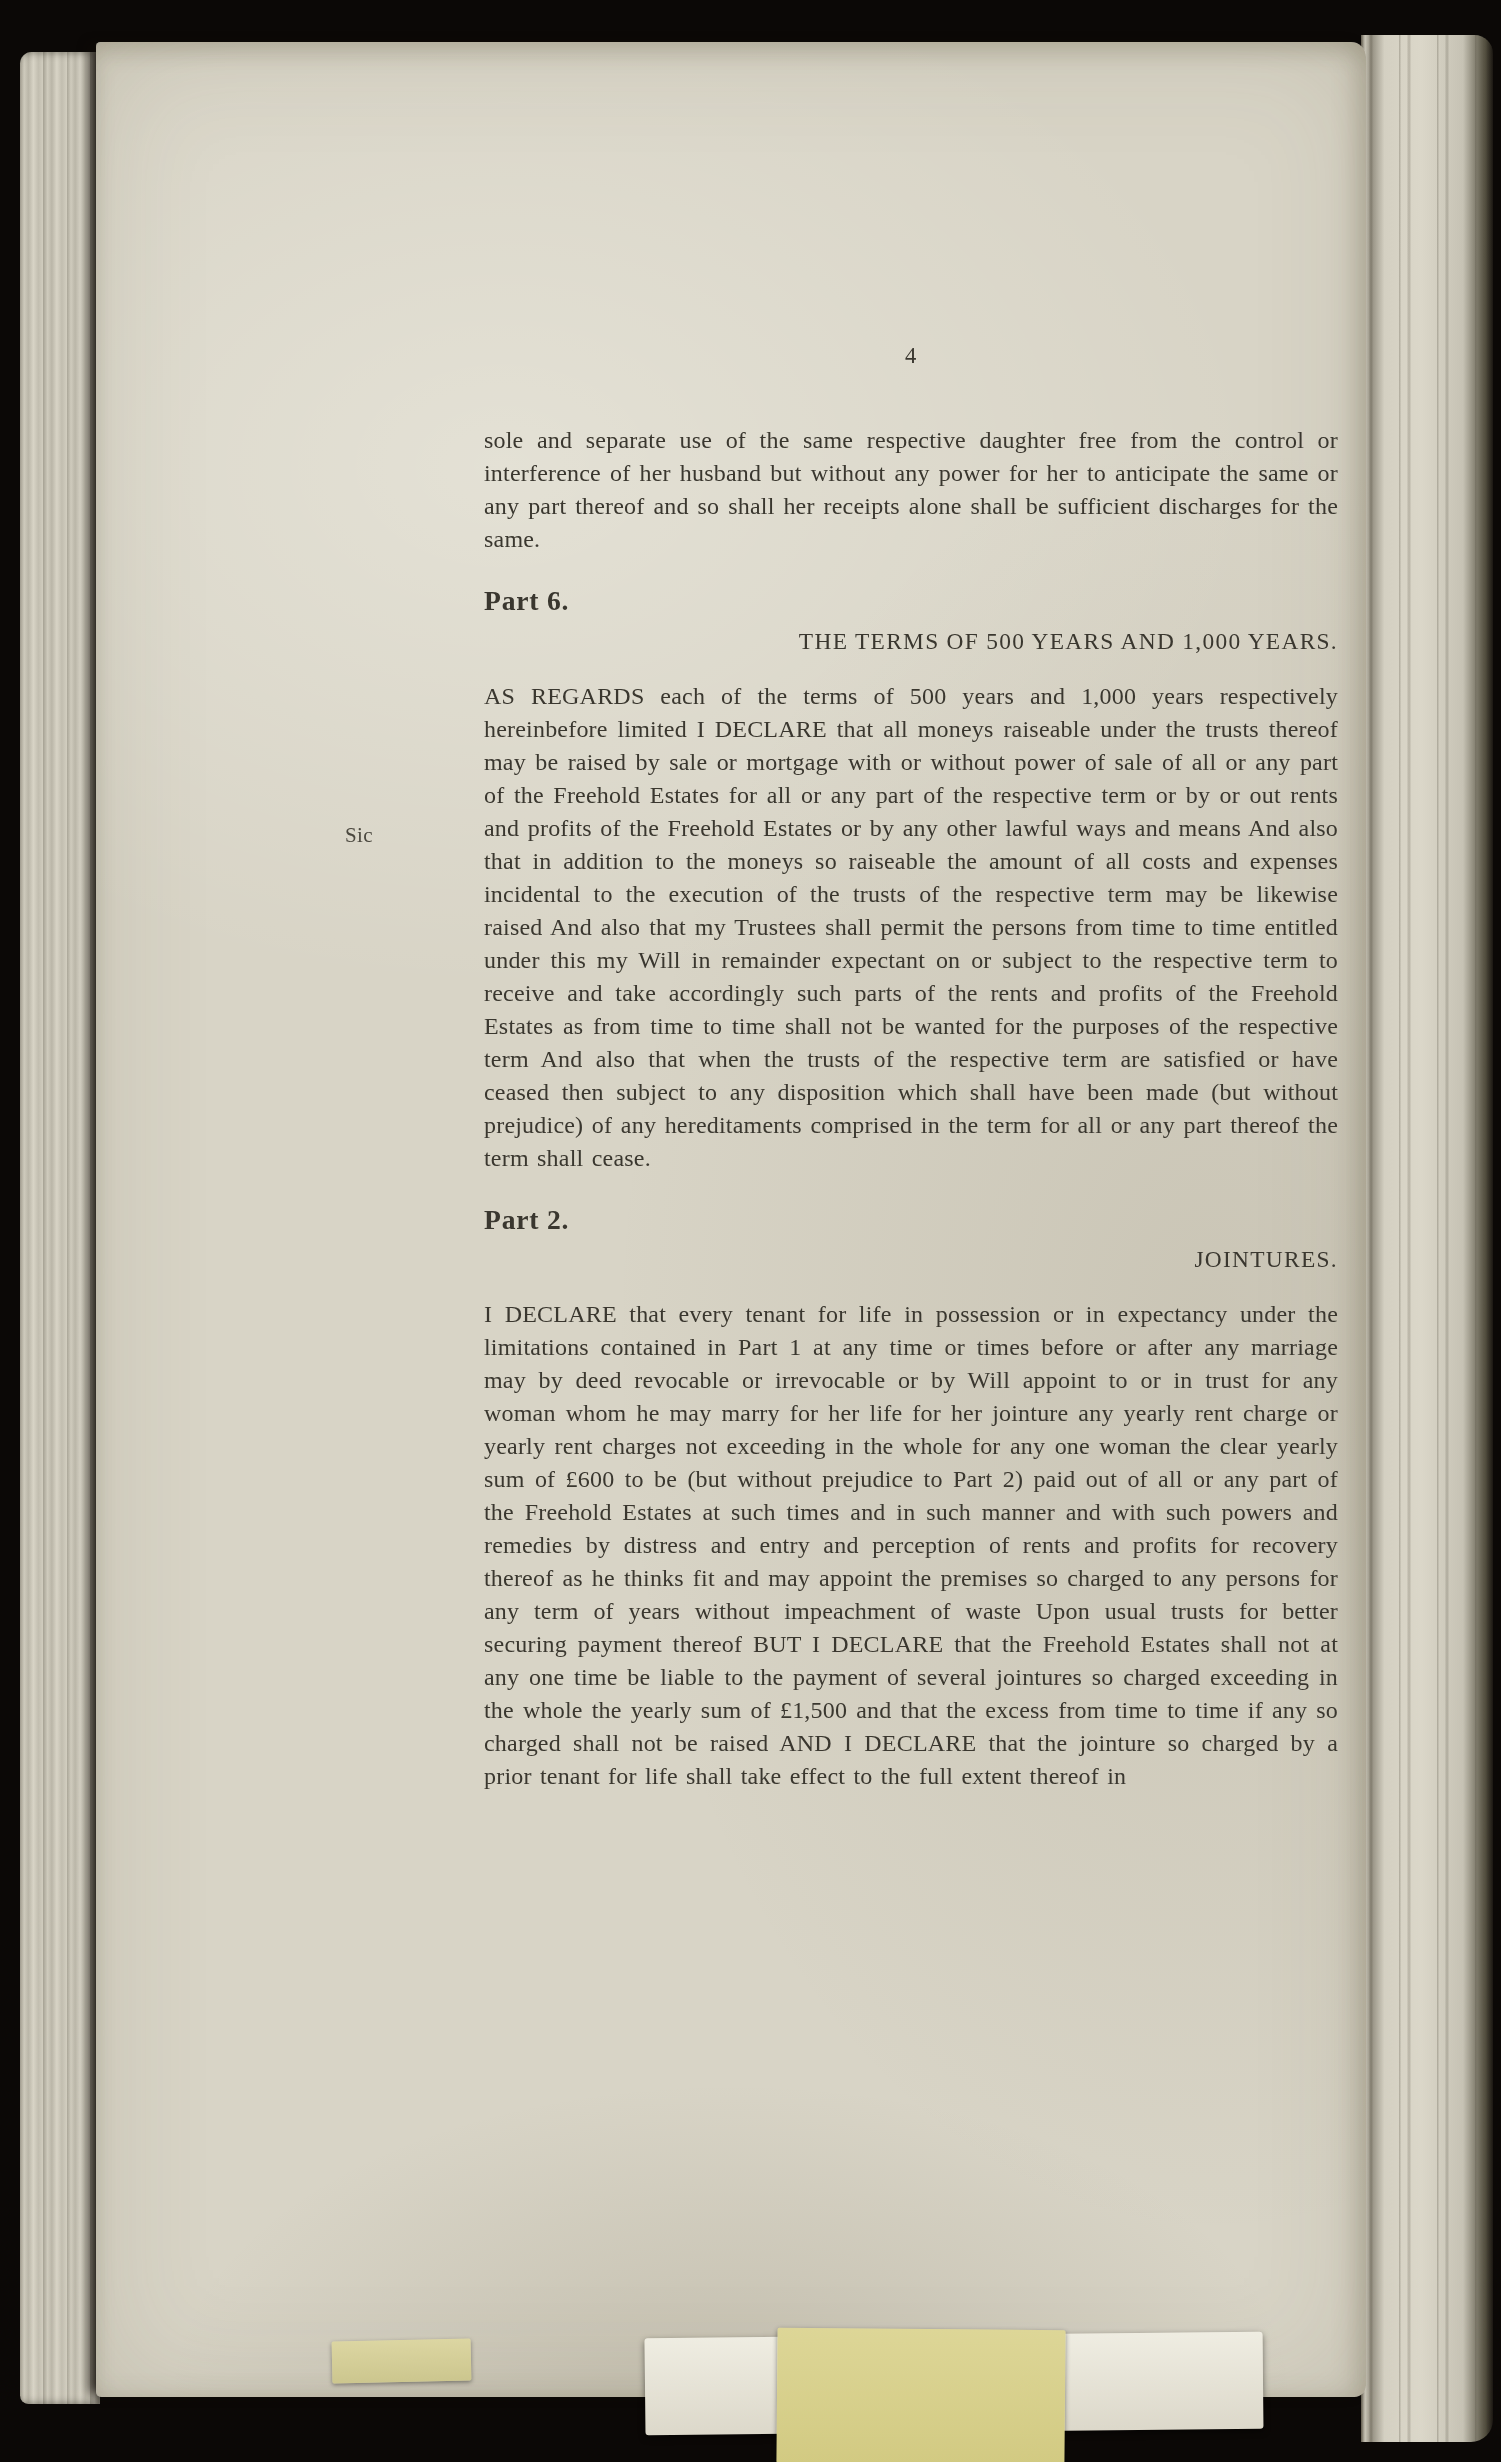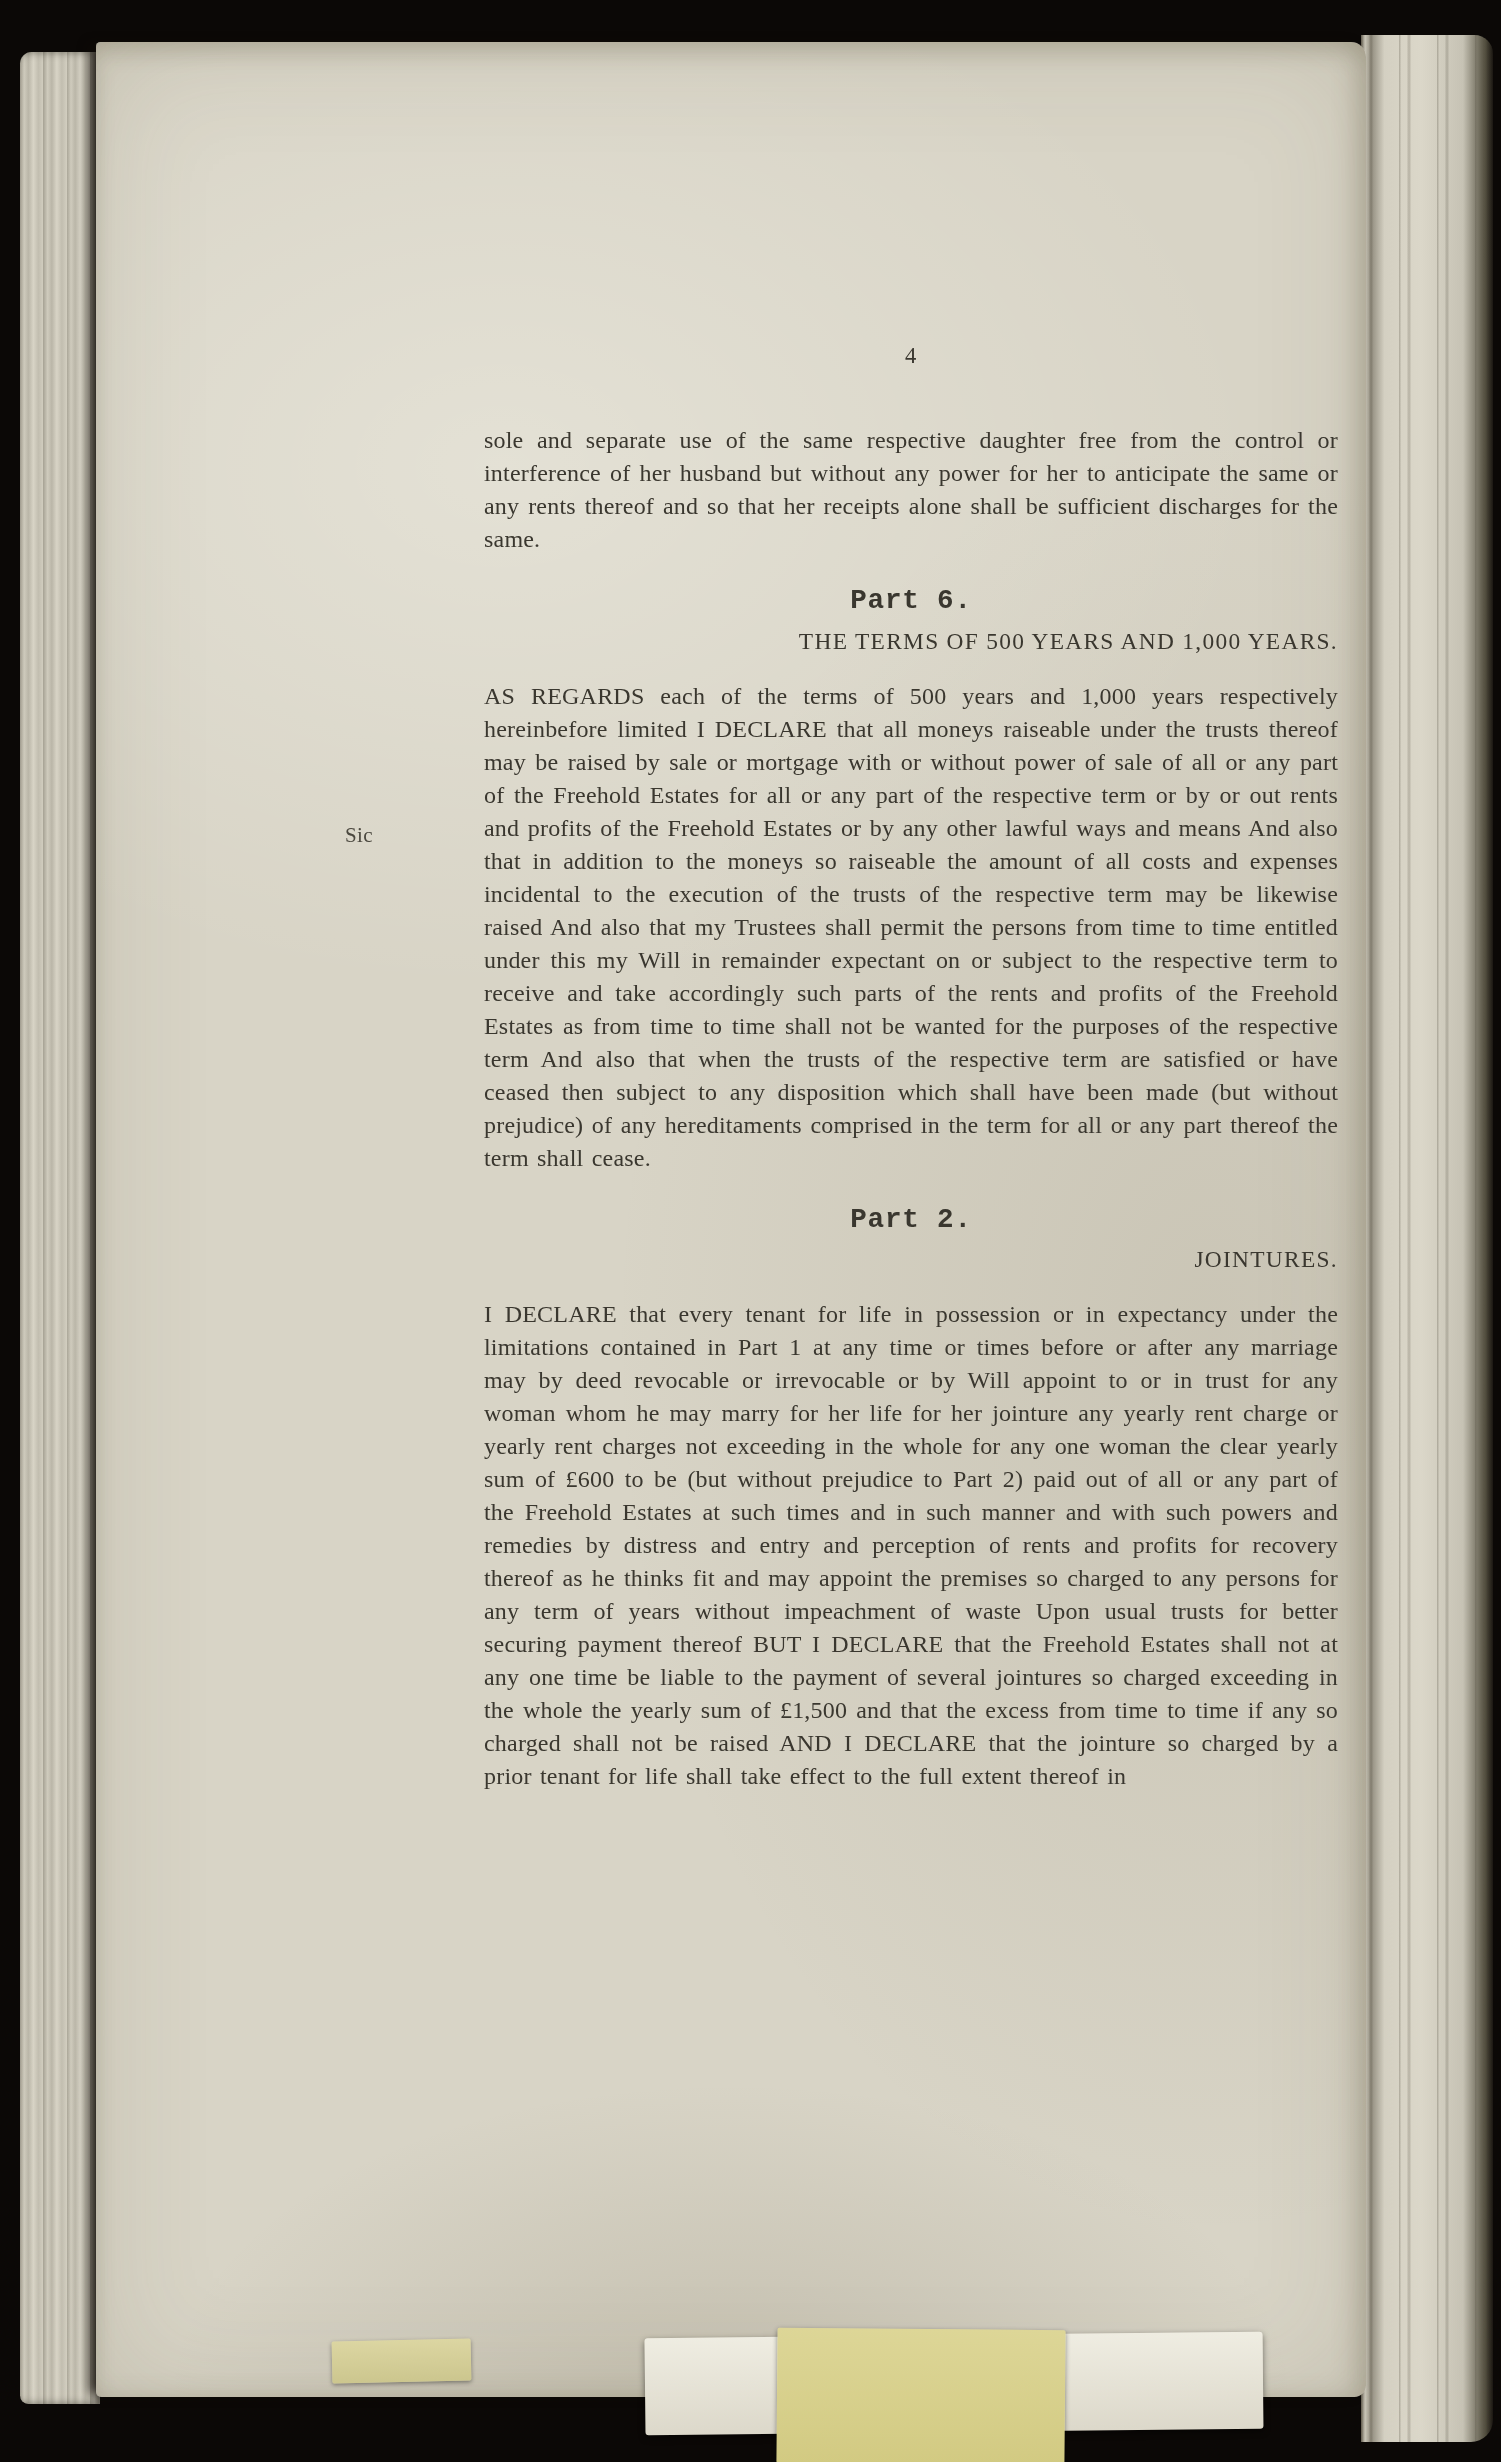--- a/index.html
+++ b/index.html
@@ -88,26 +88,24 @@
   .body-par {
     margin: 0;
     font-size: 24px;
     line-height: 33px;
     text-align: justify;
     word-spacing: 2.1px;
     letter-spacing: 0.2px;
   }
   .part-heading {
     margin: 27px 0 6.7px 0;
-    text-align: center;
     font-size: 27.6px;
     line-height: 35px;
     font-weight: bold;
     letter-spacing: 0.8px;
-    font-family: Liberation Mono, monospace;
   }
   .part-subheading {
     margin: 0 0 22px 0;
     text-align: right;
     font-size: 23.4px;
     line-height: 33px;
     font-weight: normal;
     letter-spacing: 1.3px;
   }
   .margin-note {
@@ -168,21 +166,21 @@
   <div class="next-page"></div>
 
   <div class="page">
 
     <div class="margin-note">Sic</div>
 
     <div class="text-col">
 
       <div class="page-number">4</div>
 
-      <p class="body-par">sole and separate use of the same respective daughter free from the control or interference of her husband but without any power for her to anticipate the same or any rents thereof and so that her receipts alone shall be sufficient discharges for the same.</p>
+      <p class="body-par">sole and separate use of the same respective daughter free from the control or interference of her husband but without any power for her to anticipate the same or any part thereof and so shall her receipts alone shall be sufficient discharges for the same.</p>
 
       <h2 class="part-heading">Part 6.</h2>
 
       <h3 class="part-subheading">THE TERMS OF 500 YEARS AND 1,000 YEARS.</h3>
 
       <p class="body-par">AS REGARDS each of the terms of 500 years and 1,000 years respectively hereinbefore limited I DECLARE that all moneys raiseable under the trusts thereof may be raised by sale or mortgage with or without power of sale of all or any part of the Freehold Estates for all or any part of the respective term or by or out rents and profits of the Freehold Estates or by any other lawful ways and means And also that in addition to the moneys so raiseable the amount of all costs and expenses incidental to the execution of the trusts of the respective term may be likewise raised And also that my Trustees shall permit the persons from time to time entitled under this my Will in remainder expectant on or subject to the respective term to receive and take accordingly such parts of the rents and profits of the Freehold Estates as from time to time shall not be wanted for the purposes of the respective term And also that when the trusts of the respective term are satisfied or have ceased then subject to any disposition which shall have been made (but without prejudice) of any hereditaments comprised in the term for all or any part thereof the term shall cease.</p>
 
       <h2 class="part-heading">Part 2.</h2>
 
       <h3 class="part-subheading">JOINTURES.</h3>

